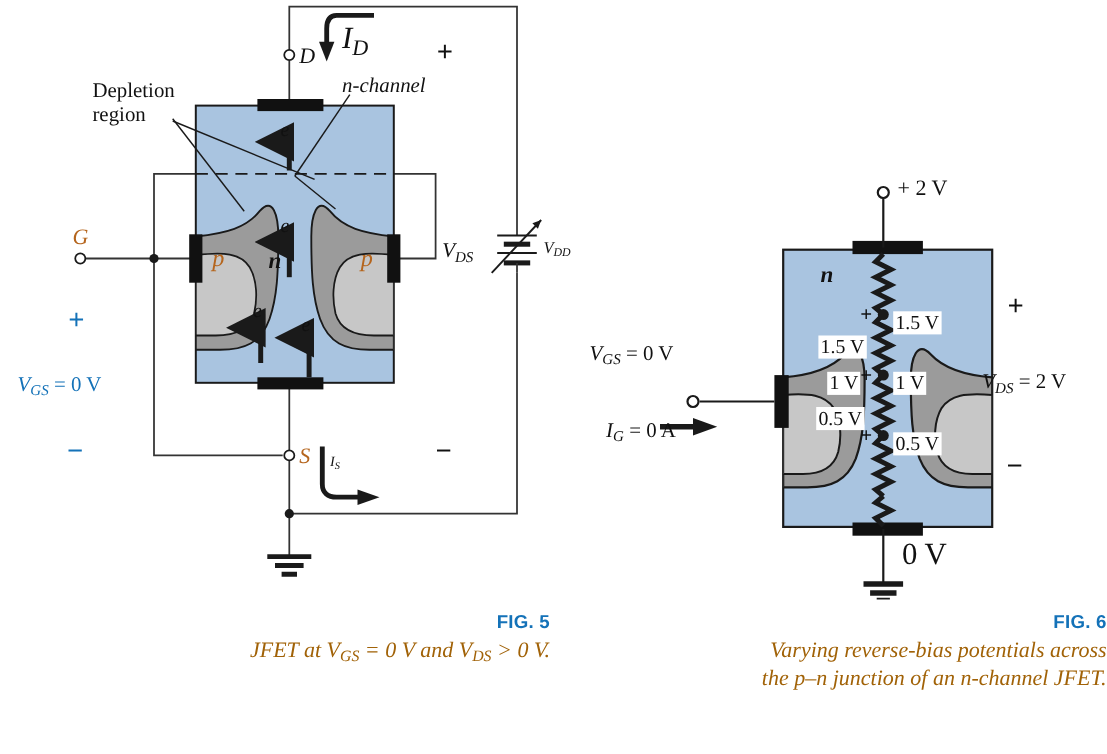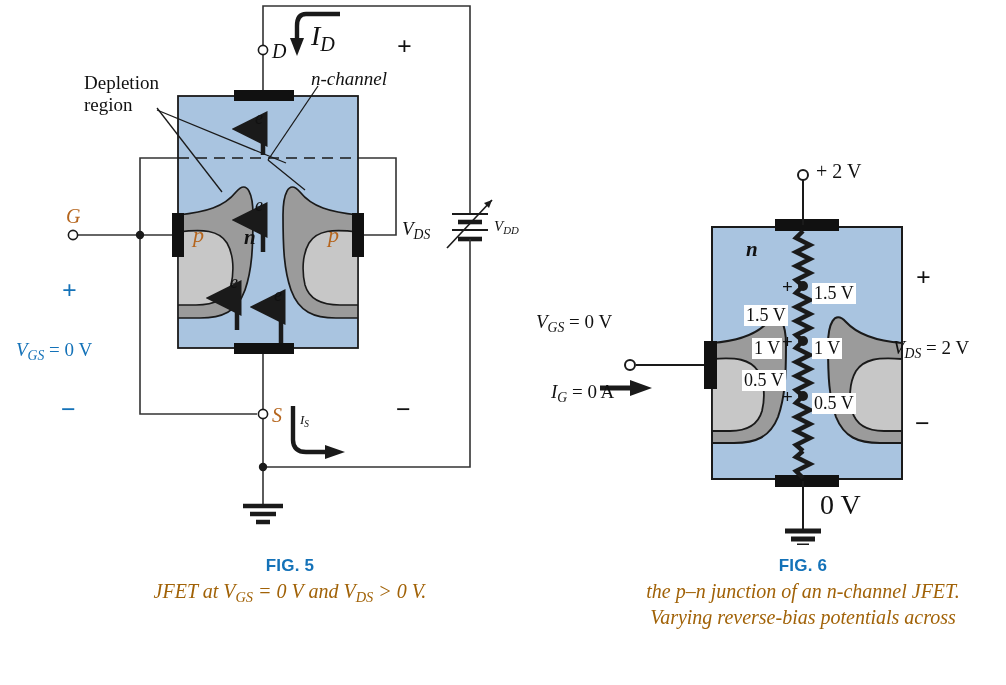--- a/index.html
+++ b/index.html
@@ -15,21 +15,21 @@
     overflow: hidden;
   }
   #root {
     position: relative;
     width: 1006px;
     height: 685px;
   }
   svg { display: block; }
   .figcap {
     position: absolute;
-    text-align: center;
+    text-align: right;
     font-family: "Liberation Serif", serif;
   }
   .fig-title {
     color: #1472b8;
     font-family: "Liberation Sans", sans-serif;
     font-weight: bold;
     font-size: 17px;
     letter-spacing: 0.2px;
   }
   .fig-sub {
@@ -294,18 +294,18 @@
 <div class="figcap" style="left:80px;top:556px;width:420px;">
   <div class="fig-title">FIG. 5</div>
   <div class="fig-sub">
     <span>JFET at V</span><i class="sub" style="vertical-align:-0.28em;">GS</i><span> = 0 V and V</span><i class="sub" style="vertical-align:-0.28em;">DS</i><span> &gt; 0 V.</span>
   </div>
 </div>
 
 <div class="figcap" style="left:600px;top:556px;width:406px;">
   <div class="fig-title">FIG. 6</div>
   <div class="fig-sub">
+    <div>Varying reverse-bias potentials across</div>
     <div>the p–n junction of an n-channel JFET.</div>
-    <div>Varying reverse-bias potentials across</div>
   </div>
 </div>
 
 </div>
 
 </body></html>

